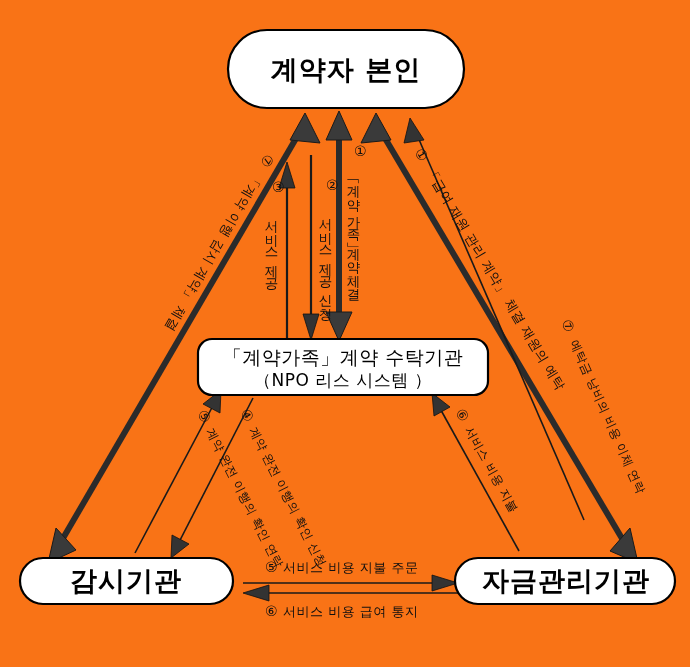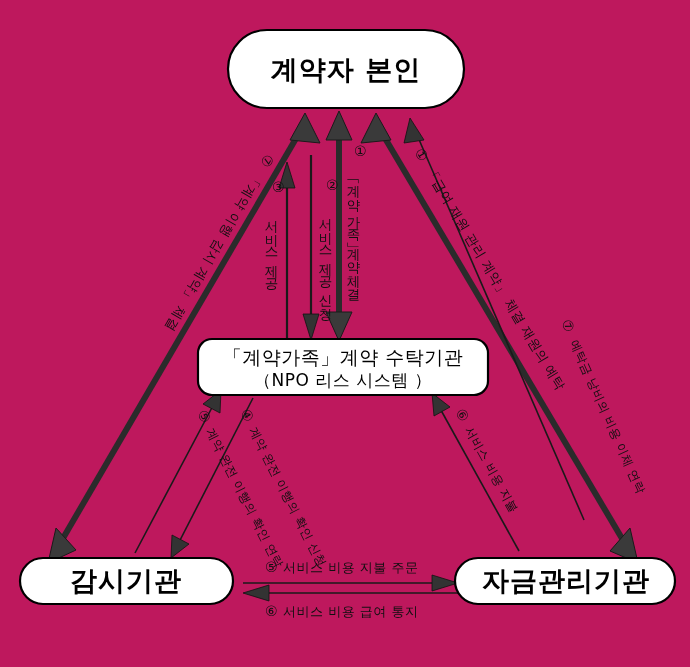--- a/index.html
+++ b/index.html
@@ -9,21 +9,21 @@
     background: #ffffff;
   }
   body {
     font-family: "DejaVu Sans", "Liberation Sans", sans-serif;
     color: #000000;
   }
   #diagram-root {
     position: relative;
     width: 690px;
     height: 667px;
-    background: #be185d;
+    background: #f97316;
     overflow: hidden;
   }
   svg#diagram-svg {
     position: absolute;
     left: 0;
     top: 0;
     width: 690px;
     height: 667px;
   }
   .node-box {

